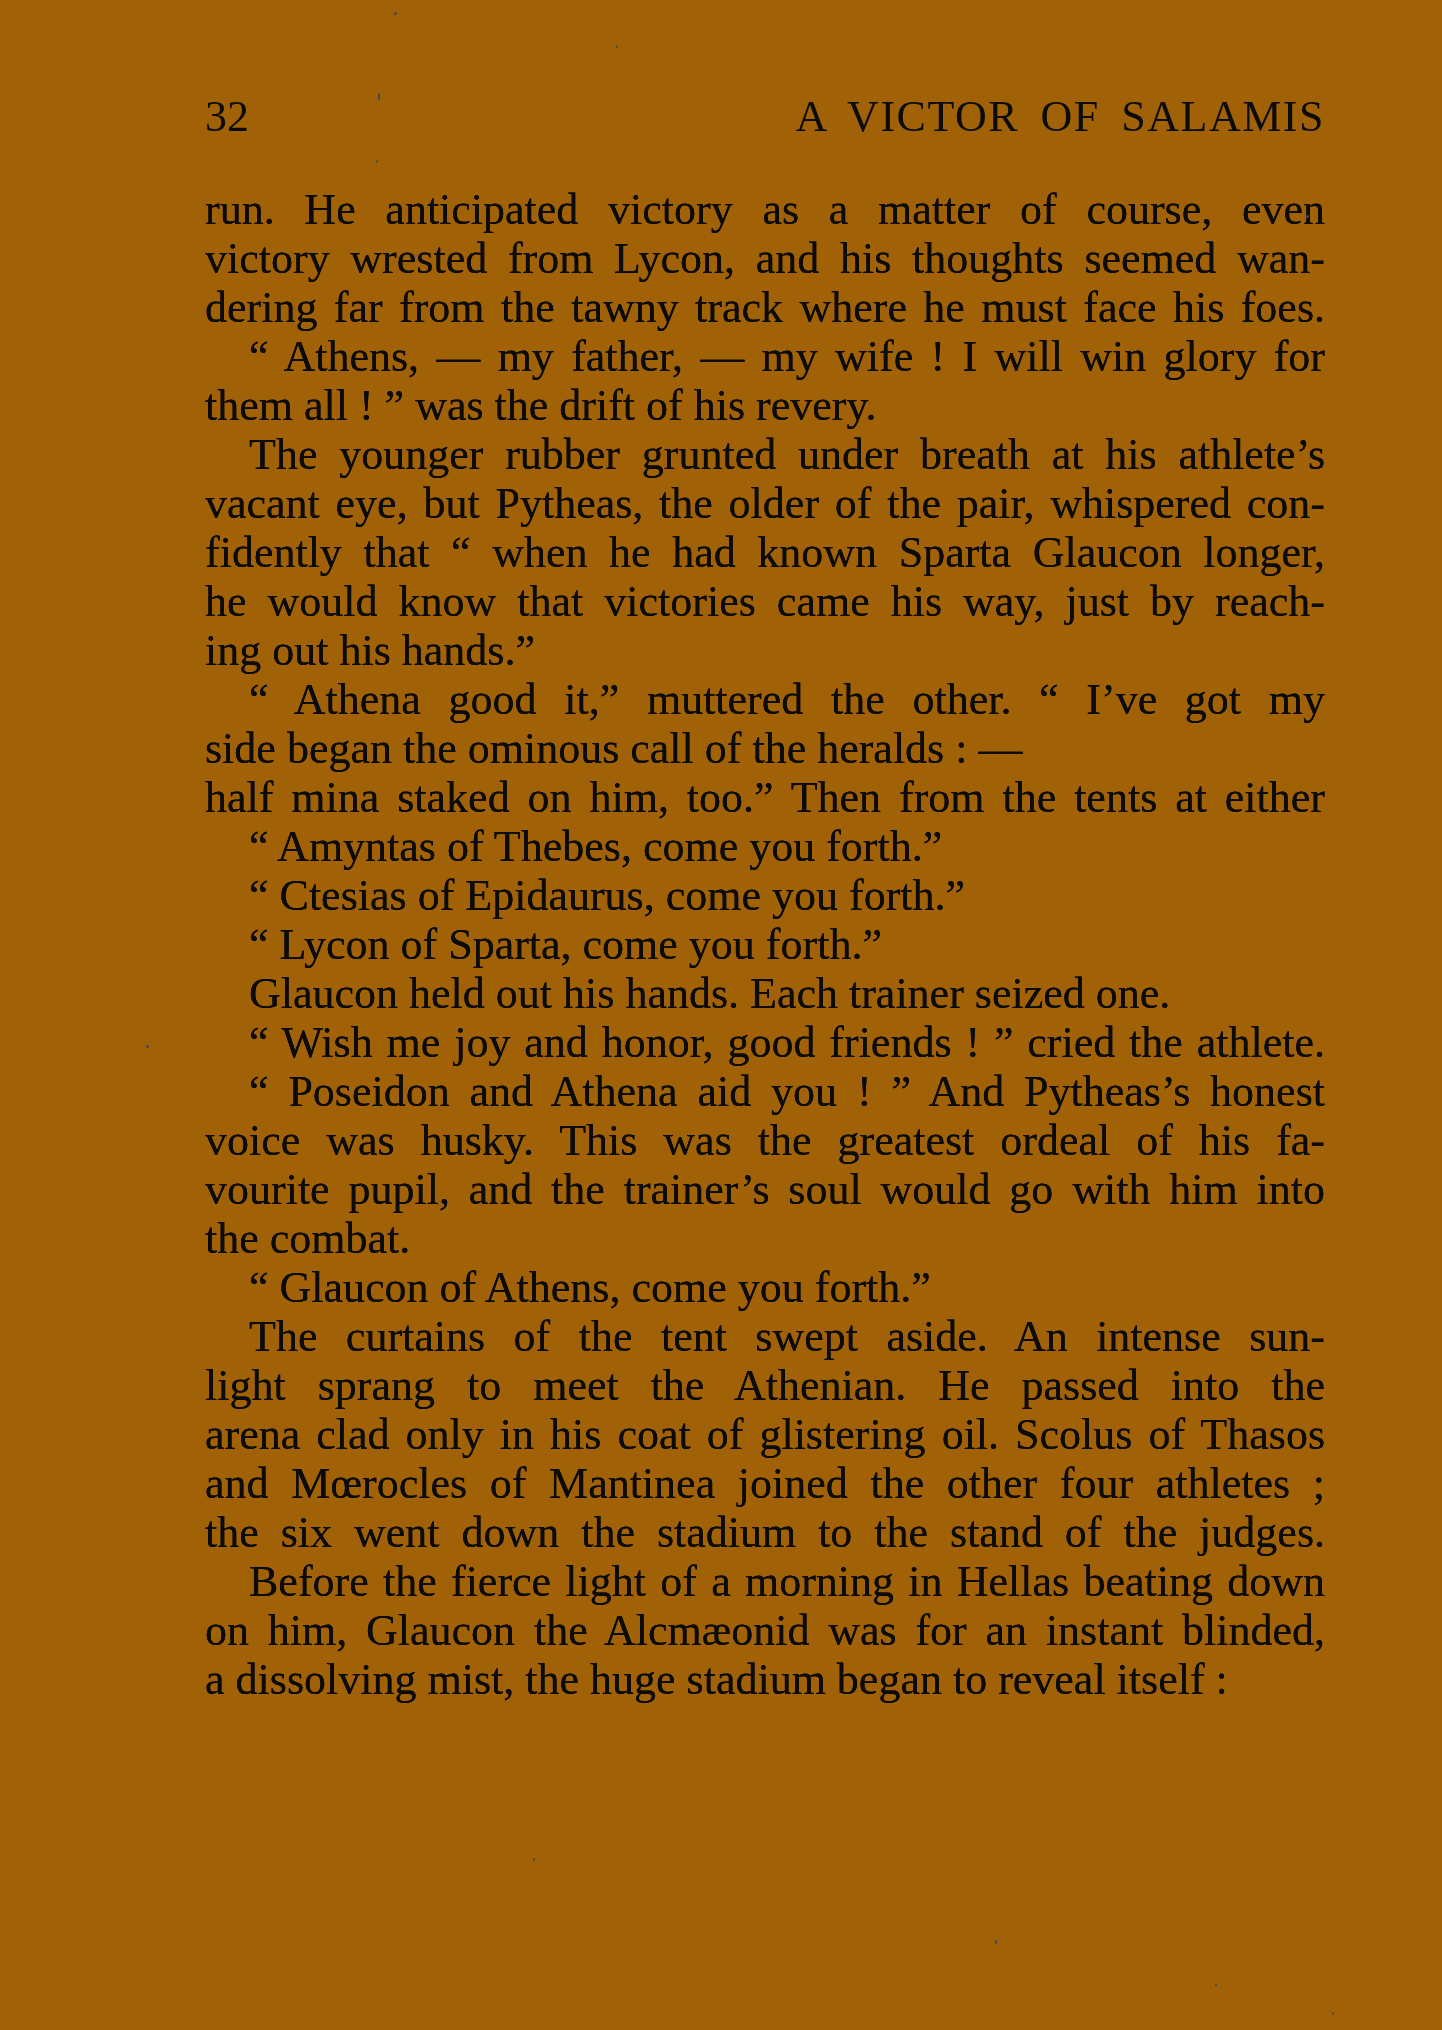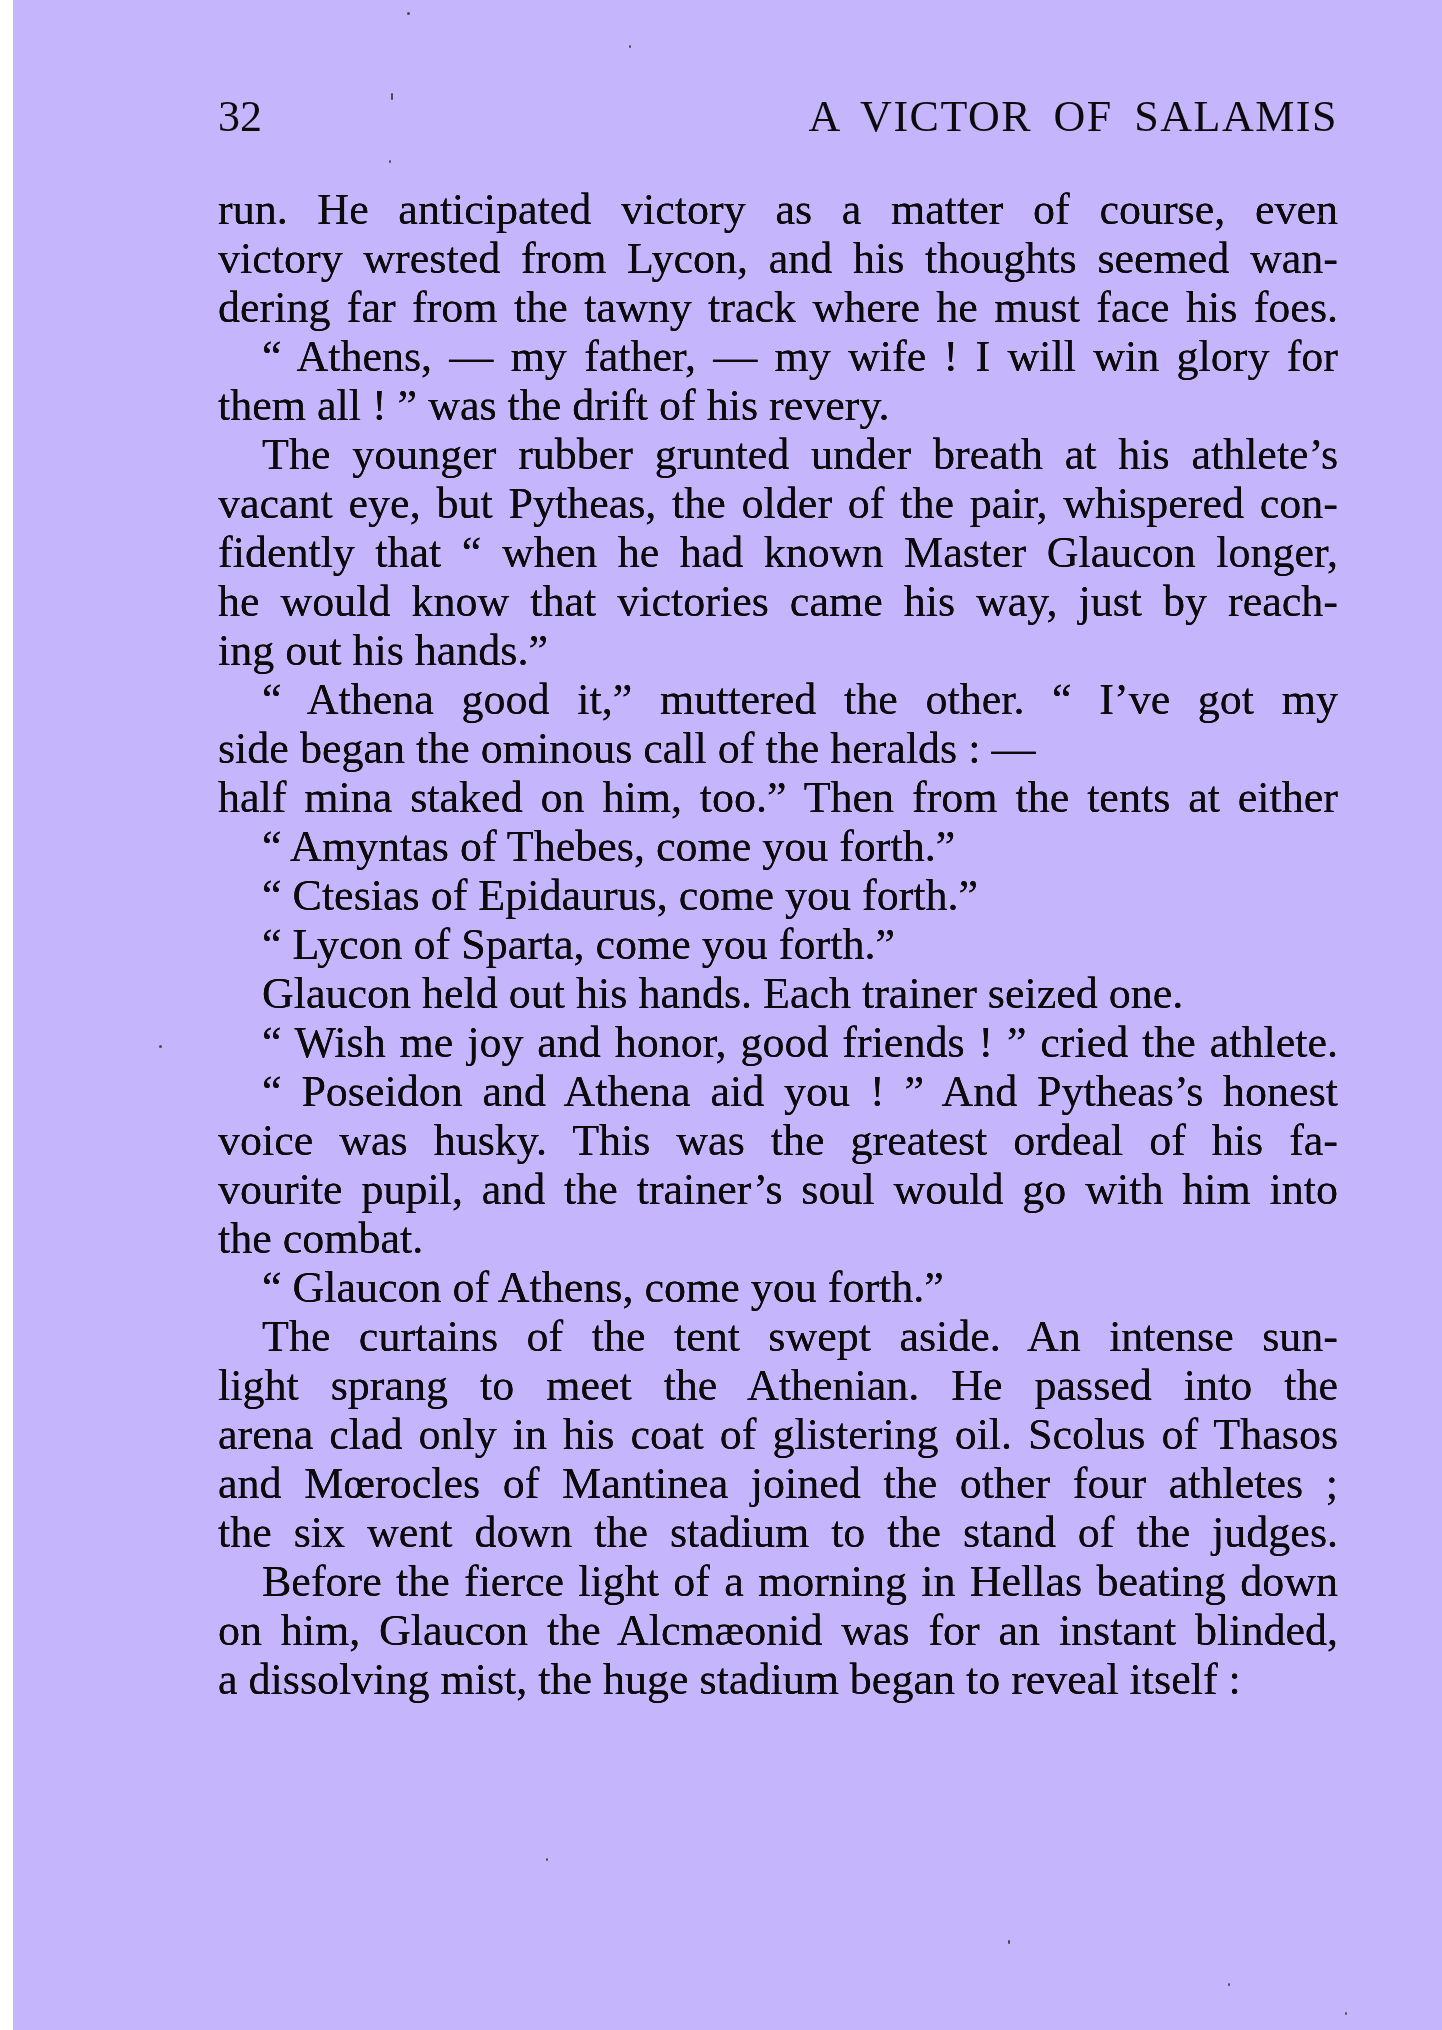--- a/index.html
+++ b/index.html
@@ -4,21 +4,21 @@
 <style>
   html,body { margin:0; padding:0; }
   body {
     width:1442px; height:2030px;
     background:#ffffff;
     color:#0b0b0b;
     font-family:"Liberation Serif","DejaVu Serif",serif;
     position:relative;
     overflow:hidden;
   }
-  .scan-page { position:absolute; inset:0; background:#c4b5fd;margin-left:13px; }
+  .scan-page { position:absolute; inset:0; background:#a16207; }
   .header { position:absolute; left:205px; top:95px; width:1120px; height:50px; }
   .page-number {
     position:absolute; left:0; top:0;
     font-size:44px; line-height:1;
   }
   .running-title {
     position:absolute; left:0; right:0; top:0;
     text-align:right;
     font-size:44px; line-height:1;
     letter-spacing:1.5px; word-spacing:9px;
@@ -47,21 +47,21 @@
   </div>
 
   <div class="body-text">
     <div class="line">run.  He anticipated victory as a matter of course, even</div>
     <div class="line">victory wrested from Lycon, and his thoughts seemed wan-</div>
     <div class="line">dering far from the tawny track where he must face his foes.</div>
     <div class="line in">“ Athens, — my father, — my wife !  I will win glory for</div>
     <div class="line pl">them all ! ” was the drift of his revery.</div>
     <div class="line in">The younger rubber grunted under breath at his athlete’s</div>
     <div class="line">vacant eye, but Pytheas, the older of the pair, whispered con-</div>
-    <div class="line">fidently that “ when he had known Master Glaucon longer,</div>
+    <div class="line">fidently that “ when he had known Sparta Glaucon longer,</div>
     <div class="line">he would know that victories came his way, just by reach-</div>
     <div class="line pl">ing out his hands.”</div>
     <div class="line in">“ Athena good it,” muttered the other.  “ I’ve got my</div>
     <div class="line pl">side began the ominous call of the heralds : —</div>
     <div class="line">half mina staked on him, too.”  Then from the tents at either</div>
     <div class="line in pl">“ Amyntas of Thebes, come you forth.”</div>
     <div class="line in pl">“ Ctesias of Epidaurus, come you forth.”</div>
     <div class="line in pl">“ Lycon of Sparta, come you forth.”</div>
     <div class="line in pl">Glaucon held out his hands.  Each trainer seized one.</div>
     <div class="line in">“ Wish me joy and honor, good friends ! ” cried the athlete.</div>

